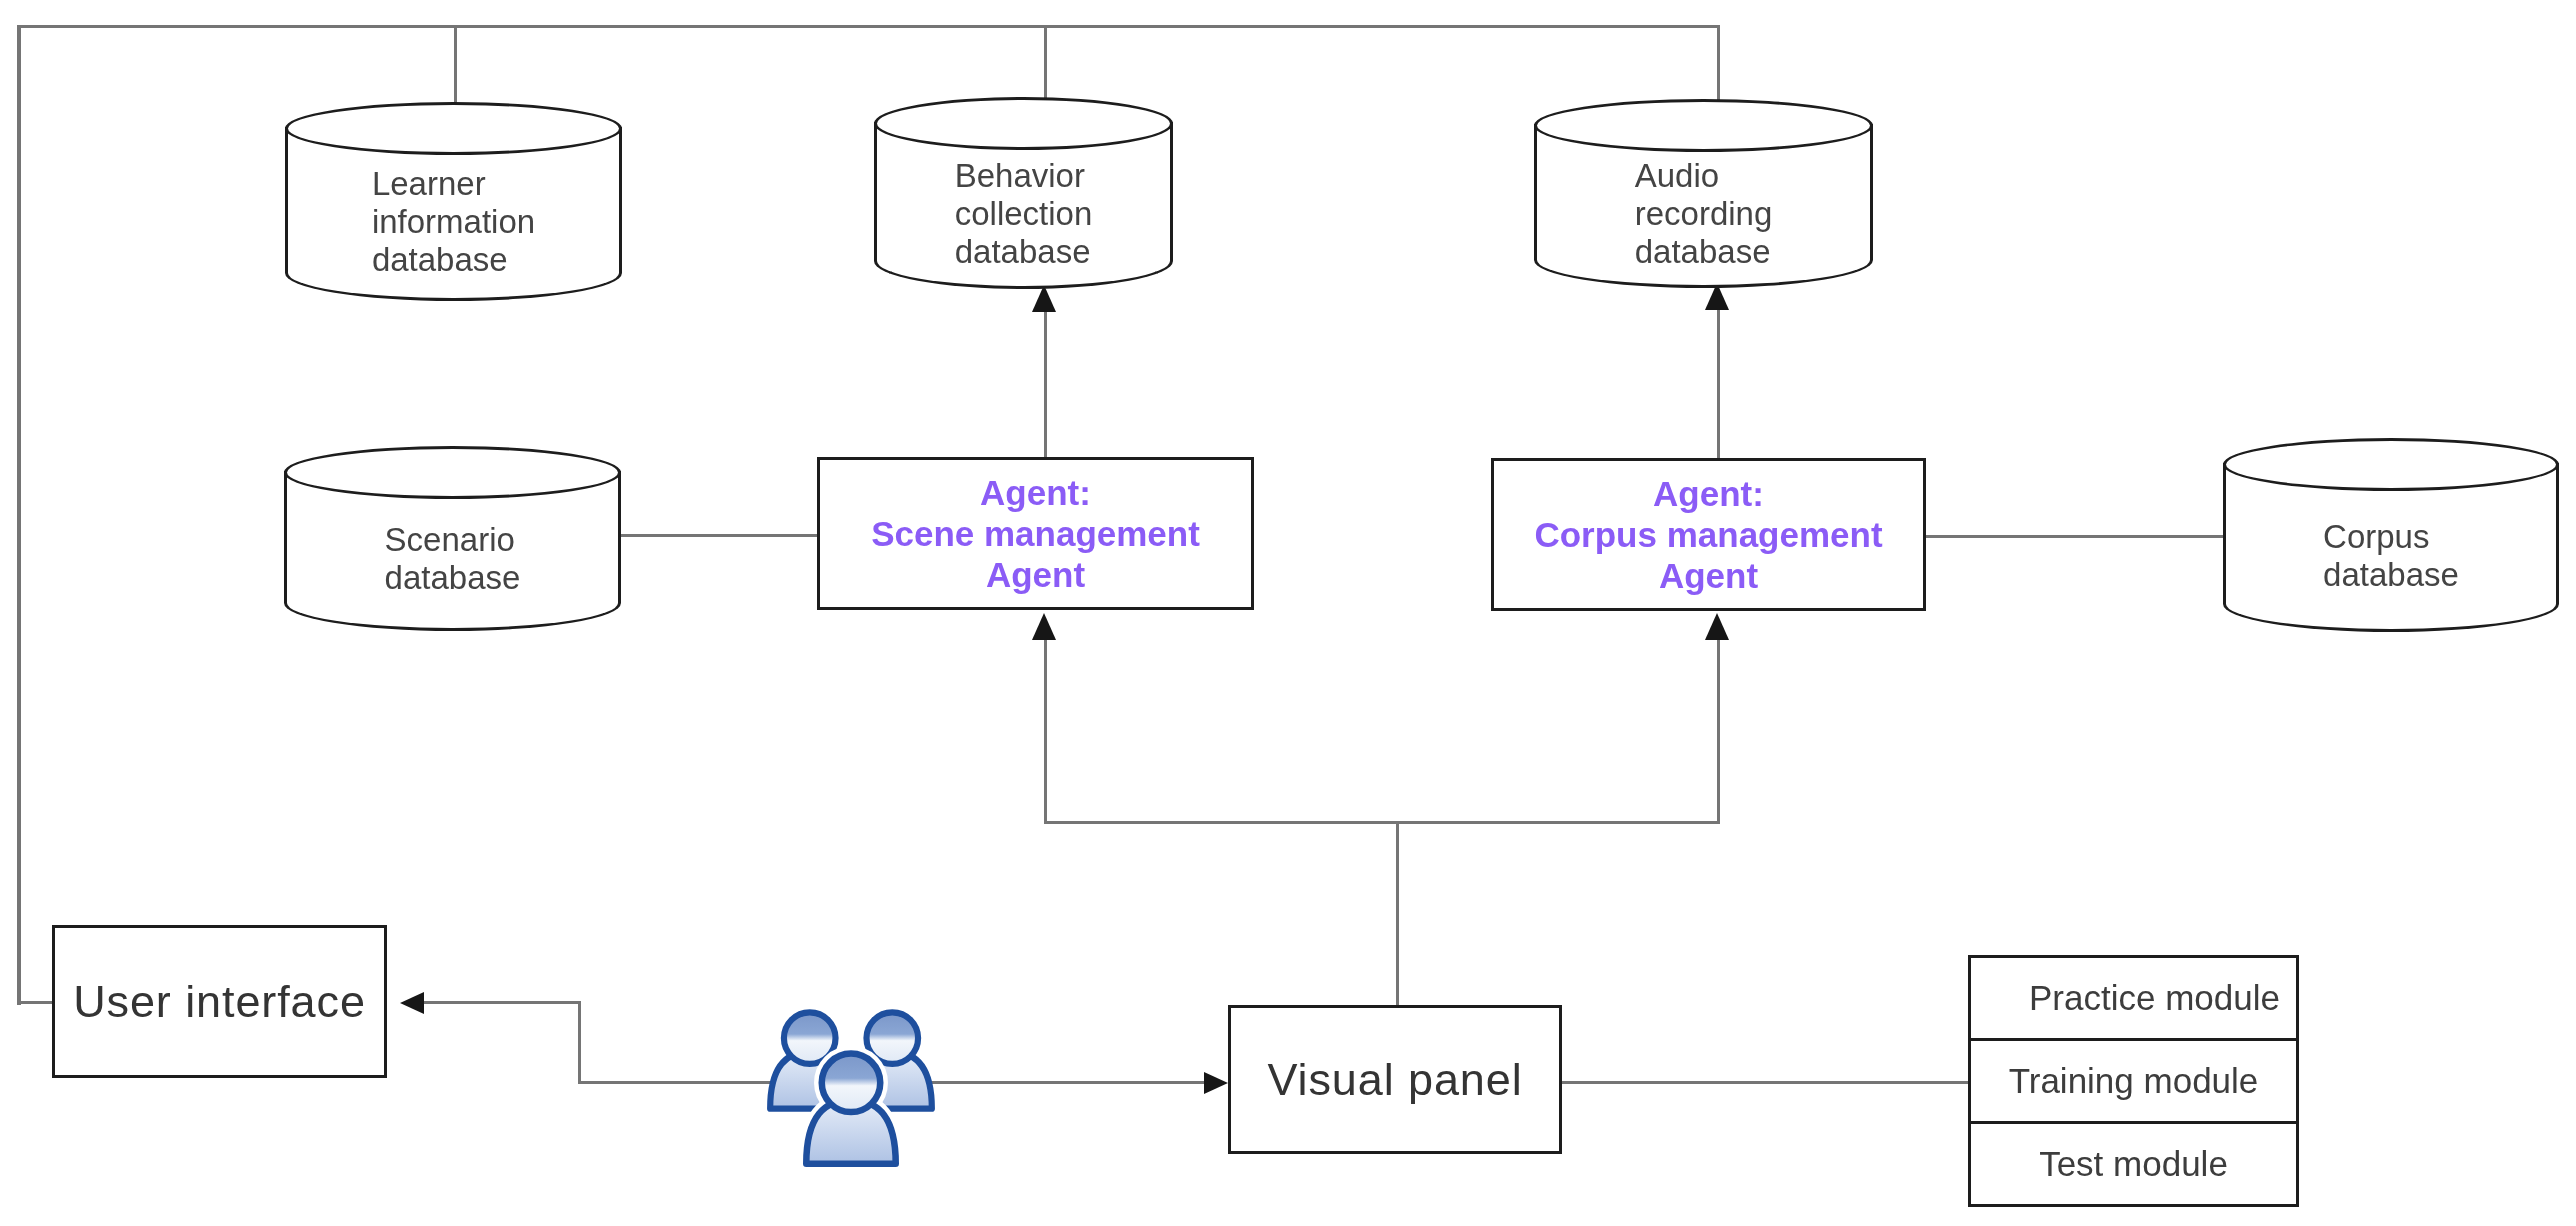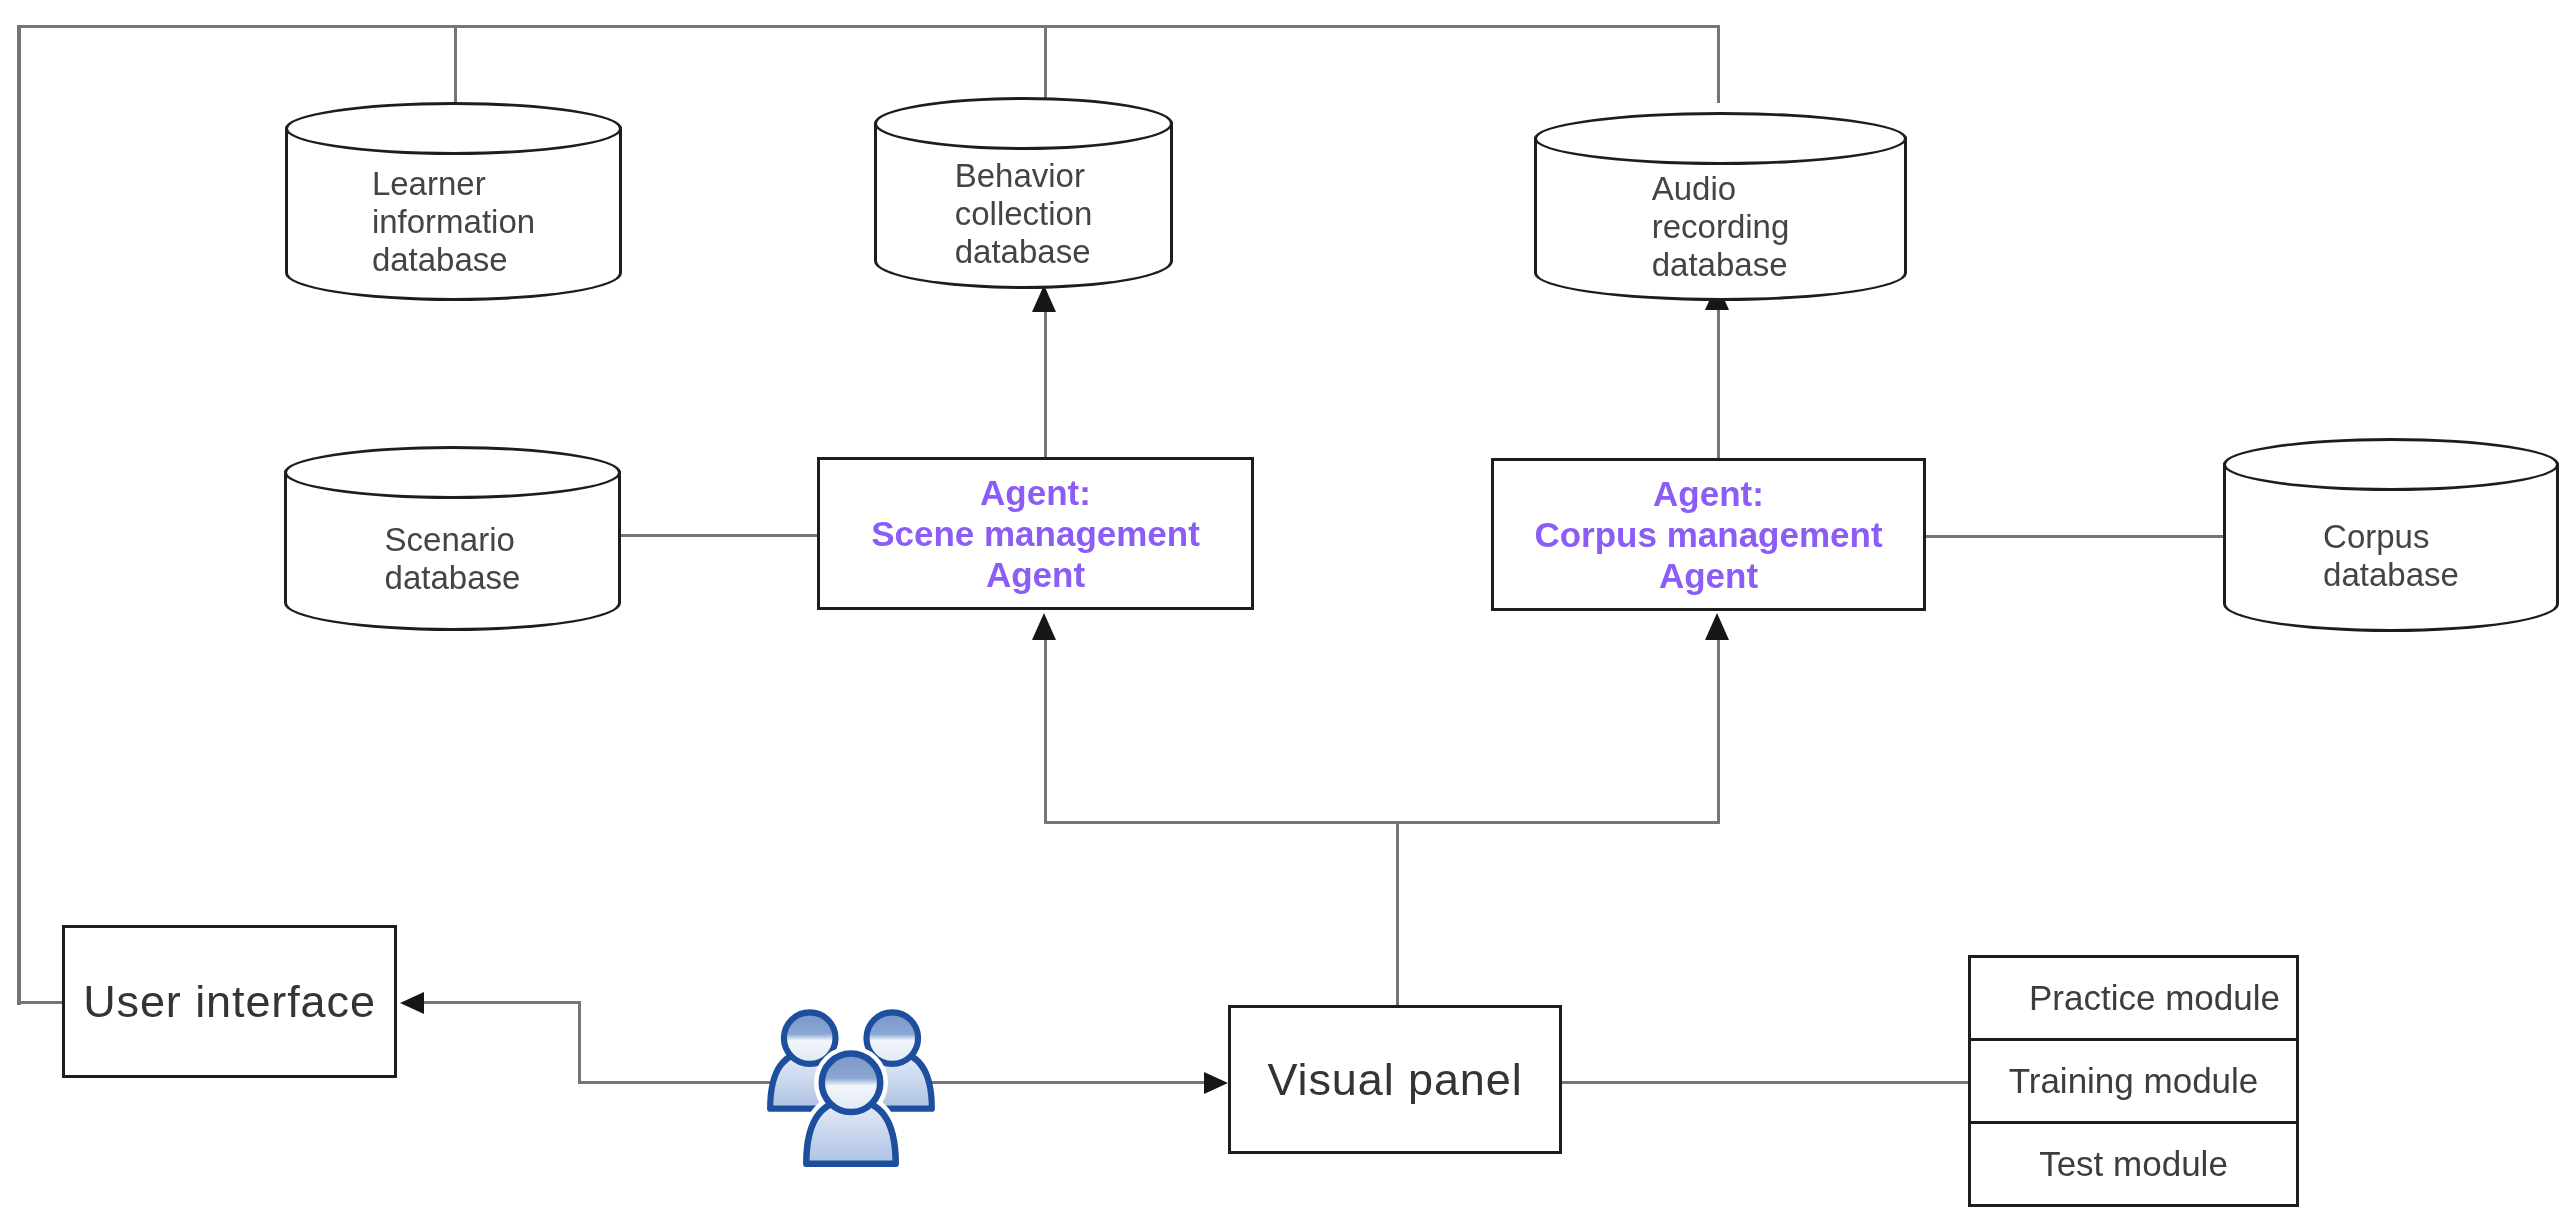--- a/index.html
+++ b/index.html
@@ -92,21 +92,21 @@
   </div>
 
   <div class="cylinder" style="left:874px;top:97px;width:299px;height:192px;">
     <div class="cyl-body"></div>
     <div class="cyl-top"></div>
     <div class="cyl-label">Behavior
 collection
 database</div>
   </div>
 
-  <div class="cylinder" style="left:1534px;top:112px;width:373px;height:189px;">
+  <div class="cylinder" style="left:1534px;top:99px;width:339px;height:189px;">
     <div class="cyl-body"></div>
     <div class="cyl-top"></div>
     <div class="cyl-label">Audio
 recording
 database</div>
   </div>
 
   <div class="cylinder" style="left:284px;top:446px;width:337px;height:185px;">
     <div class="cyl-body"></div>
     <div class="cyl-top"></div>
@@ -120,21 +120,21 @@
     <div class="cyl-label">Corpus
 database</div>
   </div>
 
   <div class="box agent-label" style="left:817px;top:457px;width:437px;height:153px;">Agent:
 Scene management Agent</div>
 
   <div class="box agent-label" style="left:1491px;top:458px;width:435px;height:153px;">Agent:
 Corpus management Agent</div>
 
-  <div class="box big-label" style="left:62px;top:925px;width:335px;height:153px;">User interface</div>
+  <div class="box big-label" style="left:52px;top:925px;width:335px;height:153px;">User interface</div>
 
   <div class="box big-label" style="left:1228px;top:1005px;width:334px;height:149px;">Visual panel</div>
 
   <div class="module-stack" style="left:1968px;top:955px;width:331px;height:252px;">
     <div class="module-row">Practice module</div>
     <div class="module-row">Training module</div>
     <div class="module-row">Test module</div>
   </div>
 
   <div class="users-icon" style="left:762px;top:1002px;width:178px;height:172px;">

